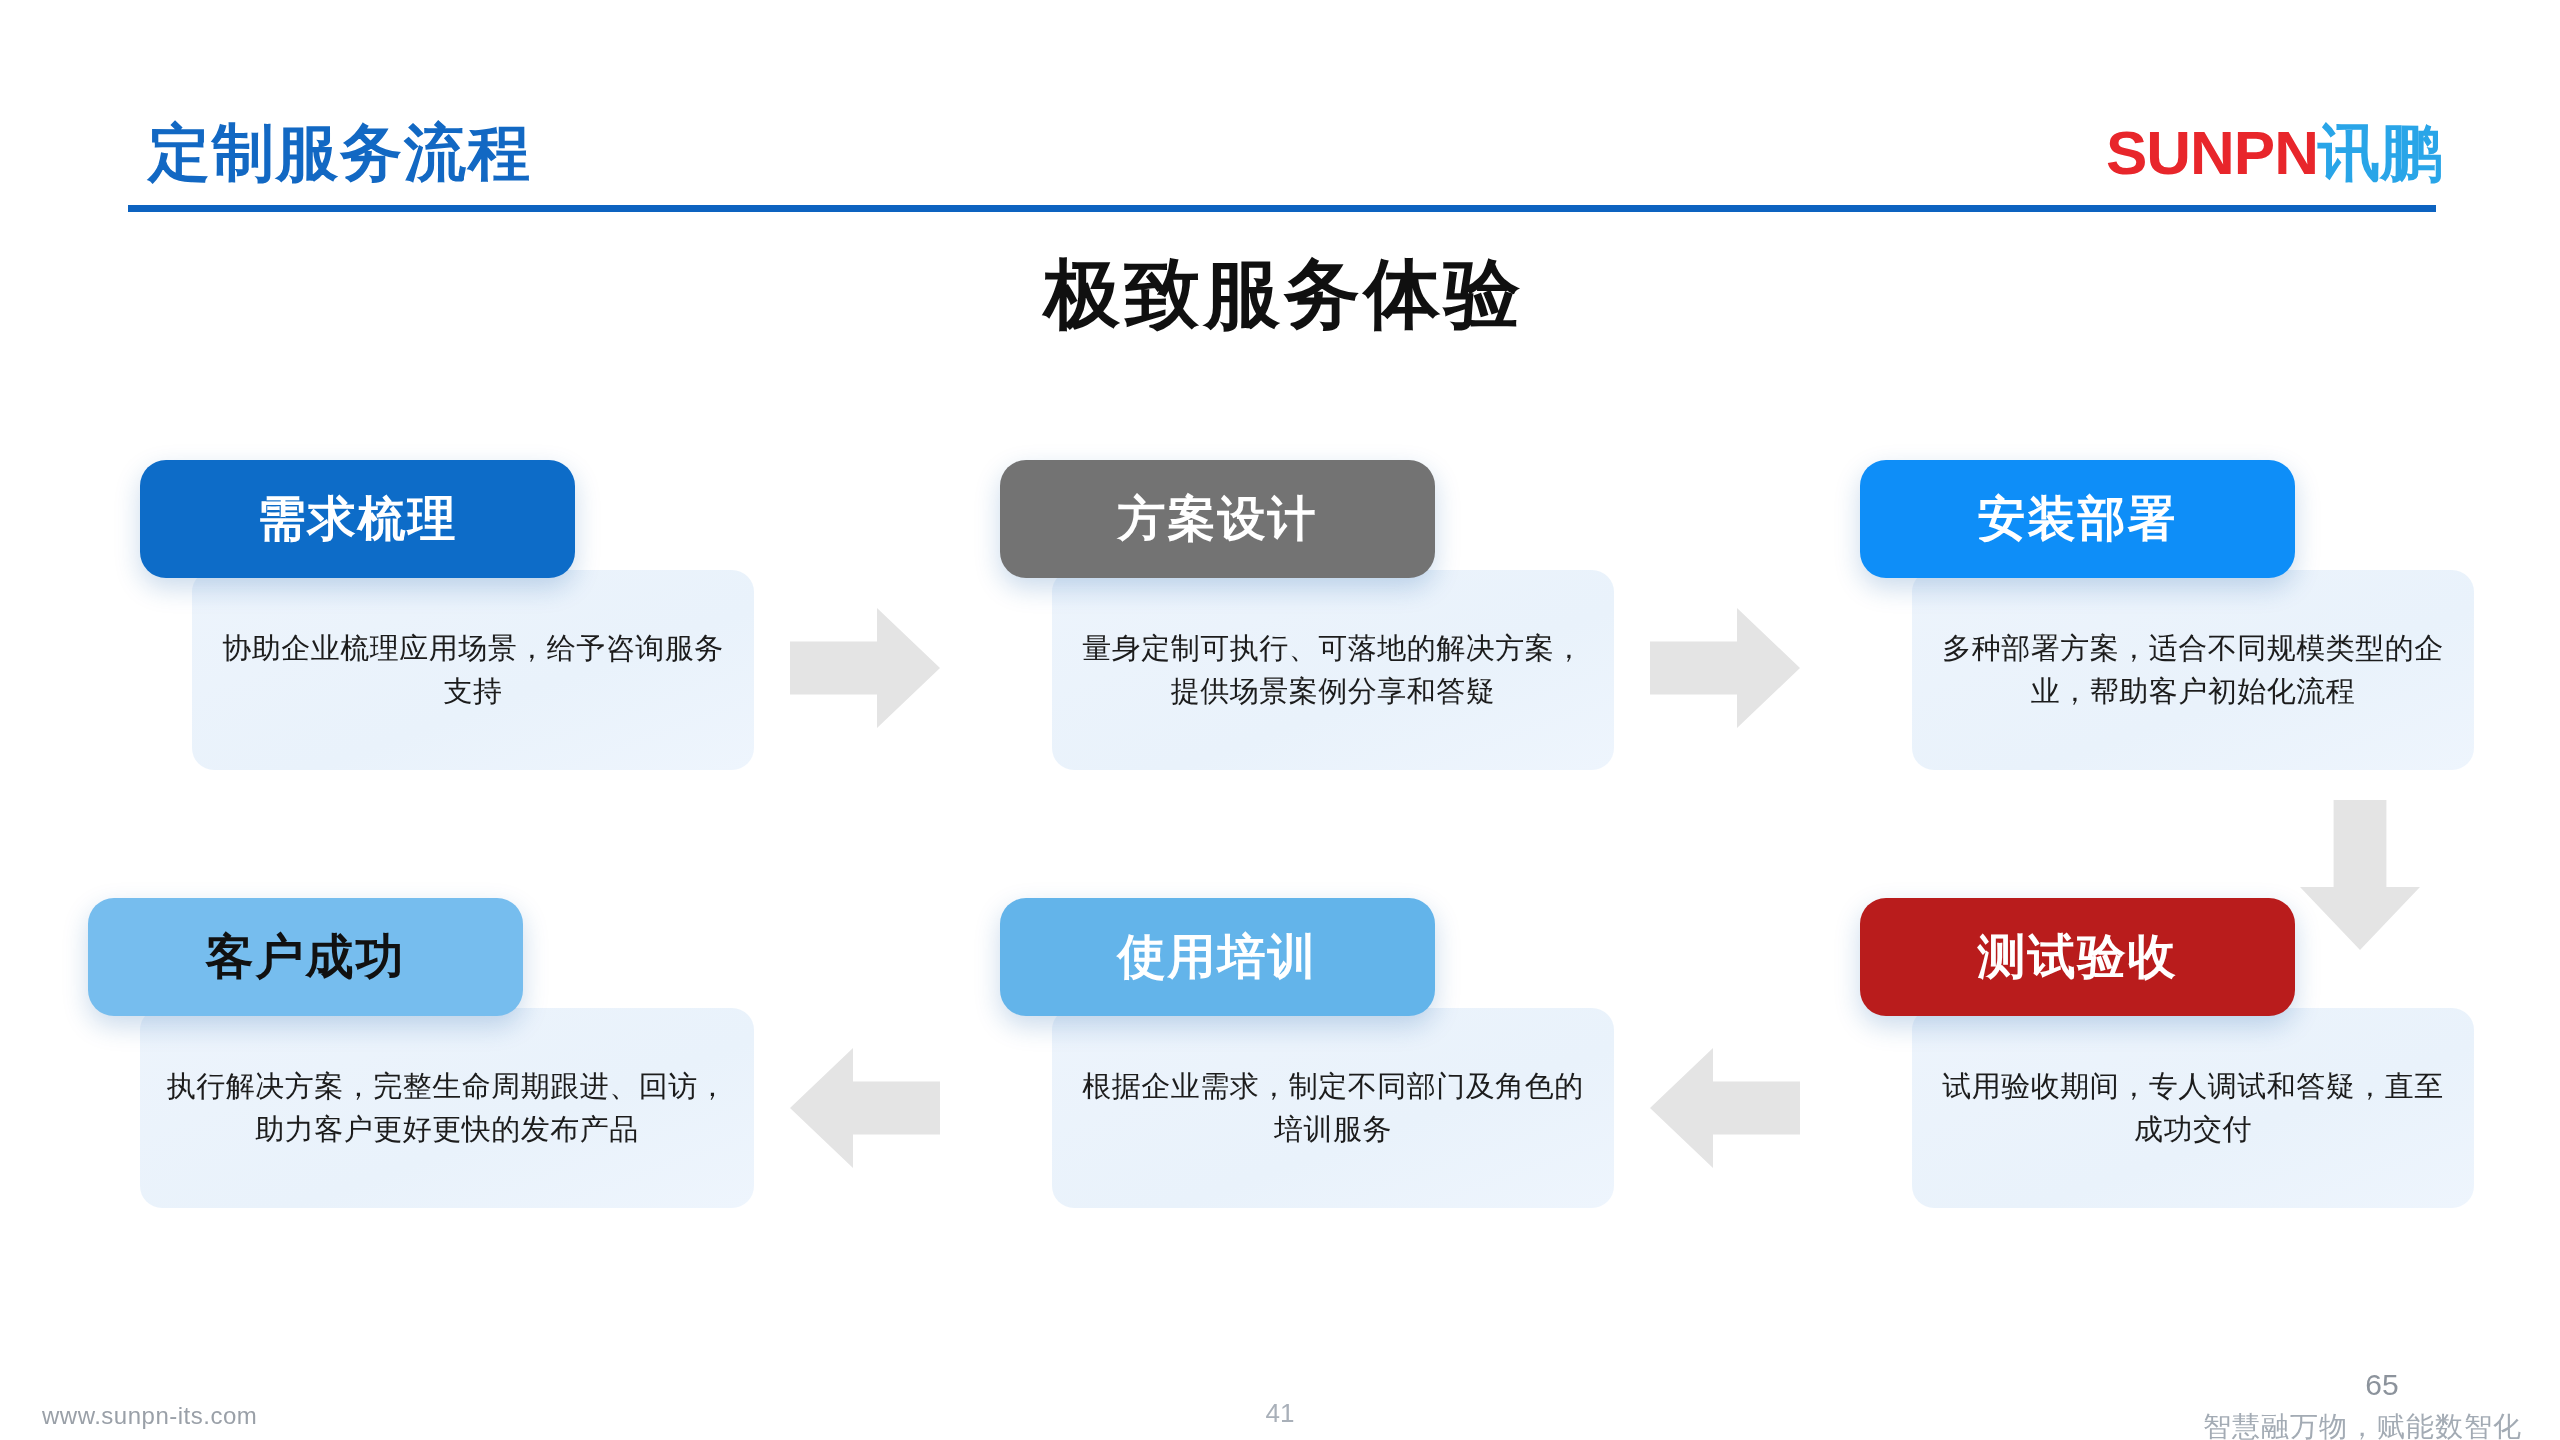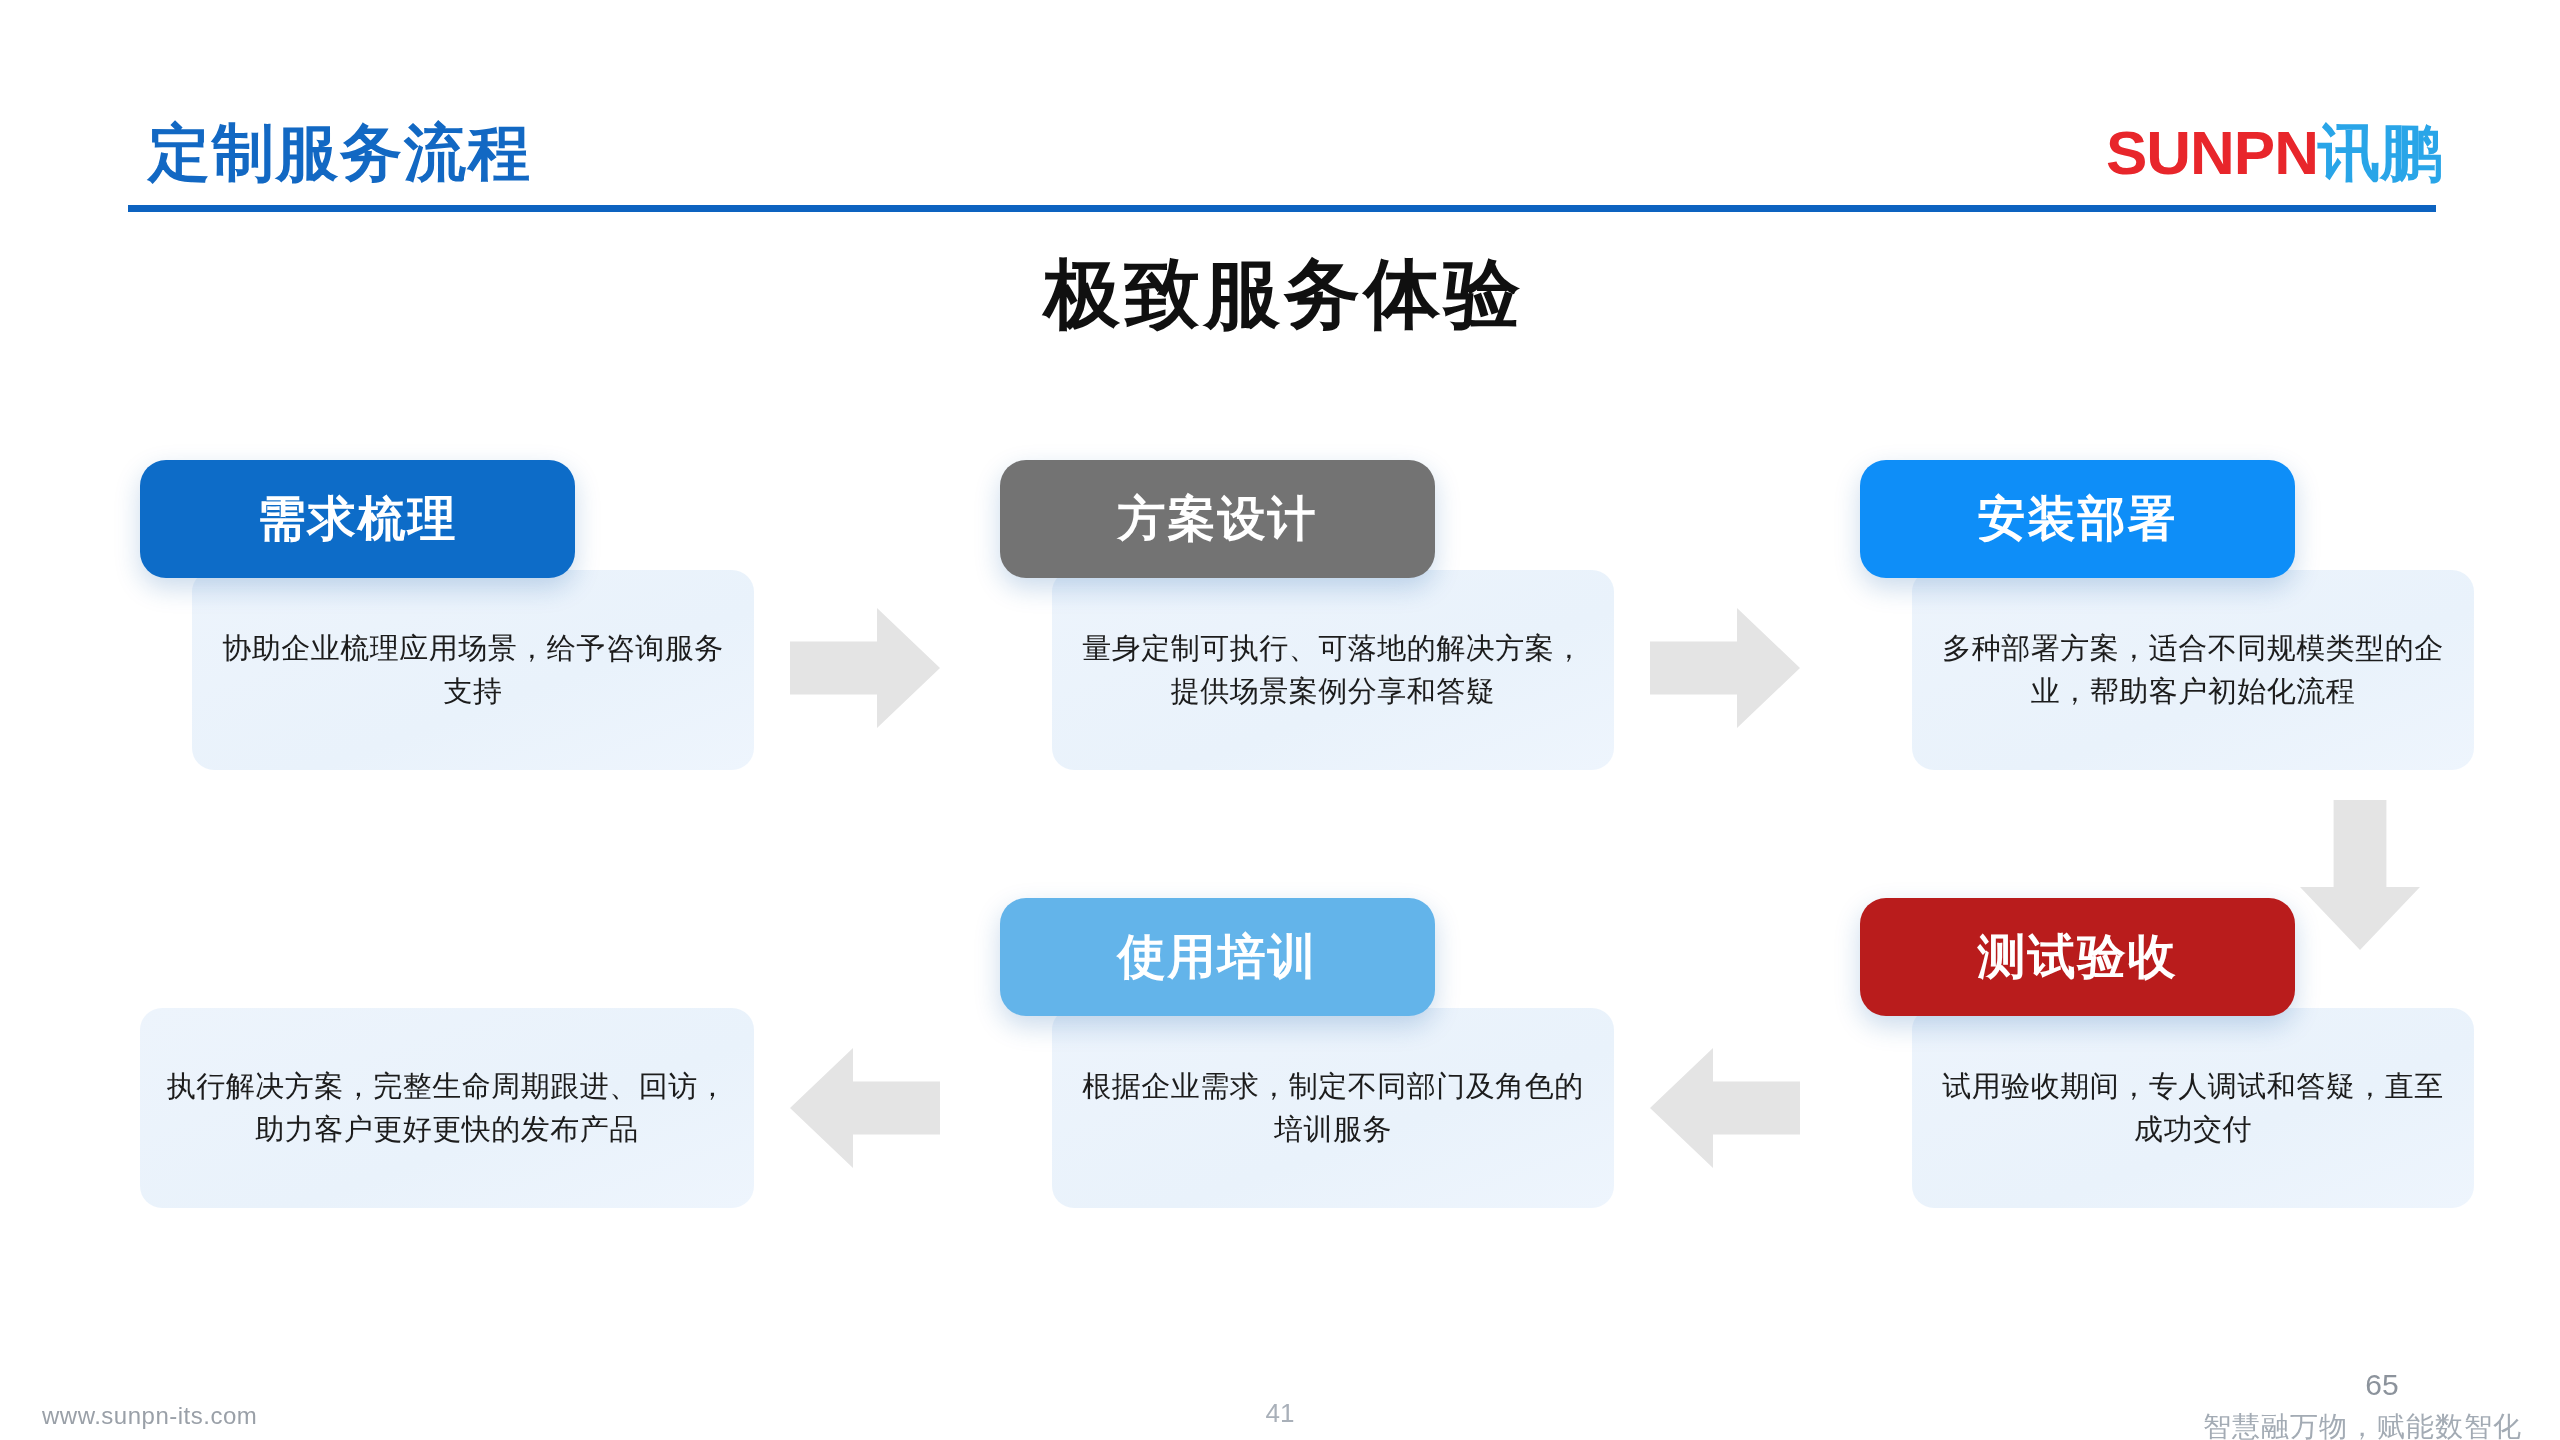--- a/index.html
+++ b/index.html
@@ -258,20 +258,23 @@
     </div>
     <div class="card-head" style="background: rgb(99, 180, 234);">
       <span class="card-head-label" style="color: rgb(255, 255, 255);">使用培训</span>
     </div>
   </div>
 
   <div class="card card-6">
     <div class="card-body">
       <div class="card-desc">执行解决方案，完整生命周期跟进、回访，助力客户更好更快的发布产品</div>
     </div>
+    <div class="card-head" style="background: rgb(118, 189, 238);">
+      <span class="card-head-label" style="color: rgb(17, 17, 17);">客户成功</span>
+    </div>
   </div>
 
   <div class="arrow arrow-right arrow-a" style="background: rgb(228, 228, 228);"></div>
   <div class="arrow arrow-right arrow-b" style="background: rgb(228, 228, 228);"></div>
   <div class="arrow arrow-down arrow-c" style="background: rgb(228, 228, 228);"></div>
   <div class="arrow arrow-left arrow-d" style="background: rgb(228, 228, 228);"></div>
   <div class="arrow arrow-left arrow-e" style="background: rgb(228, 228, 228);"></div>
 
 </div>
 

